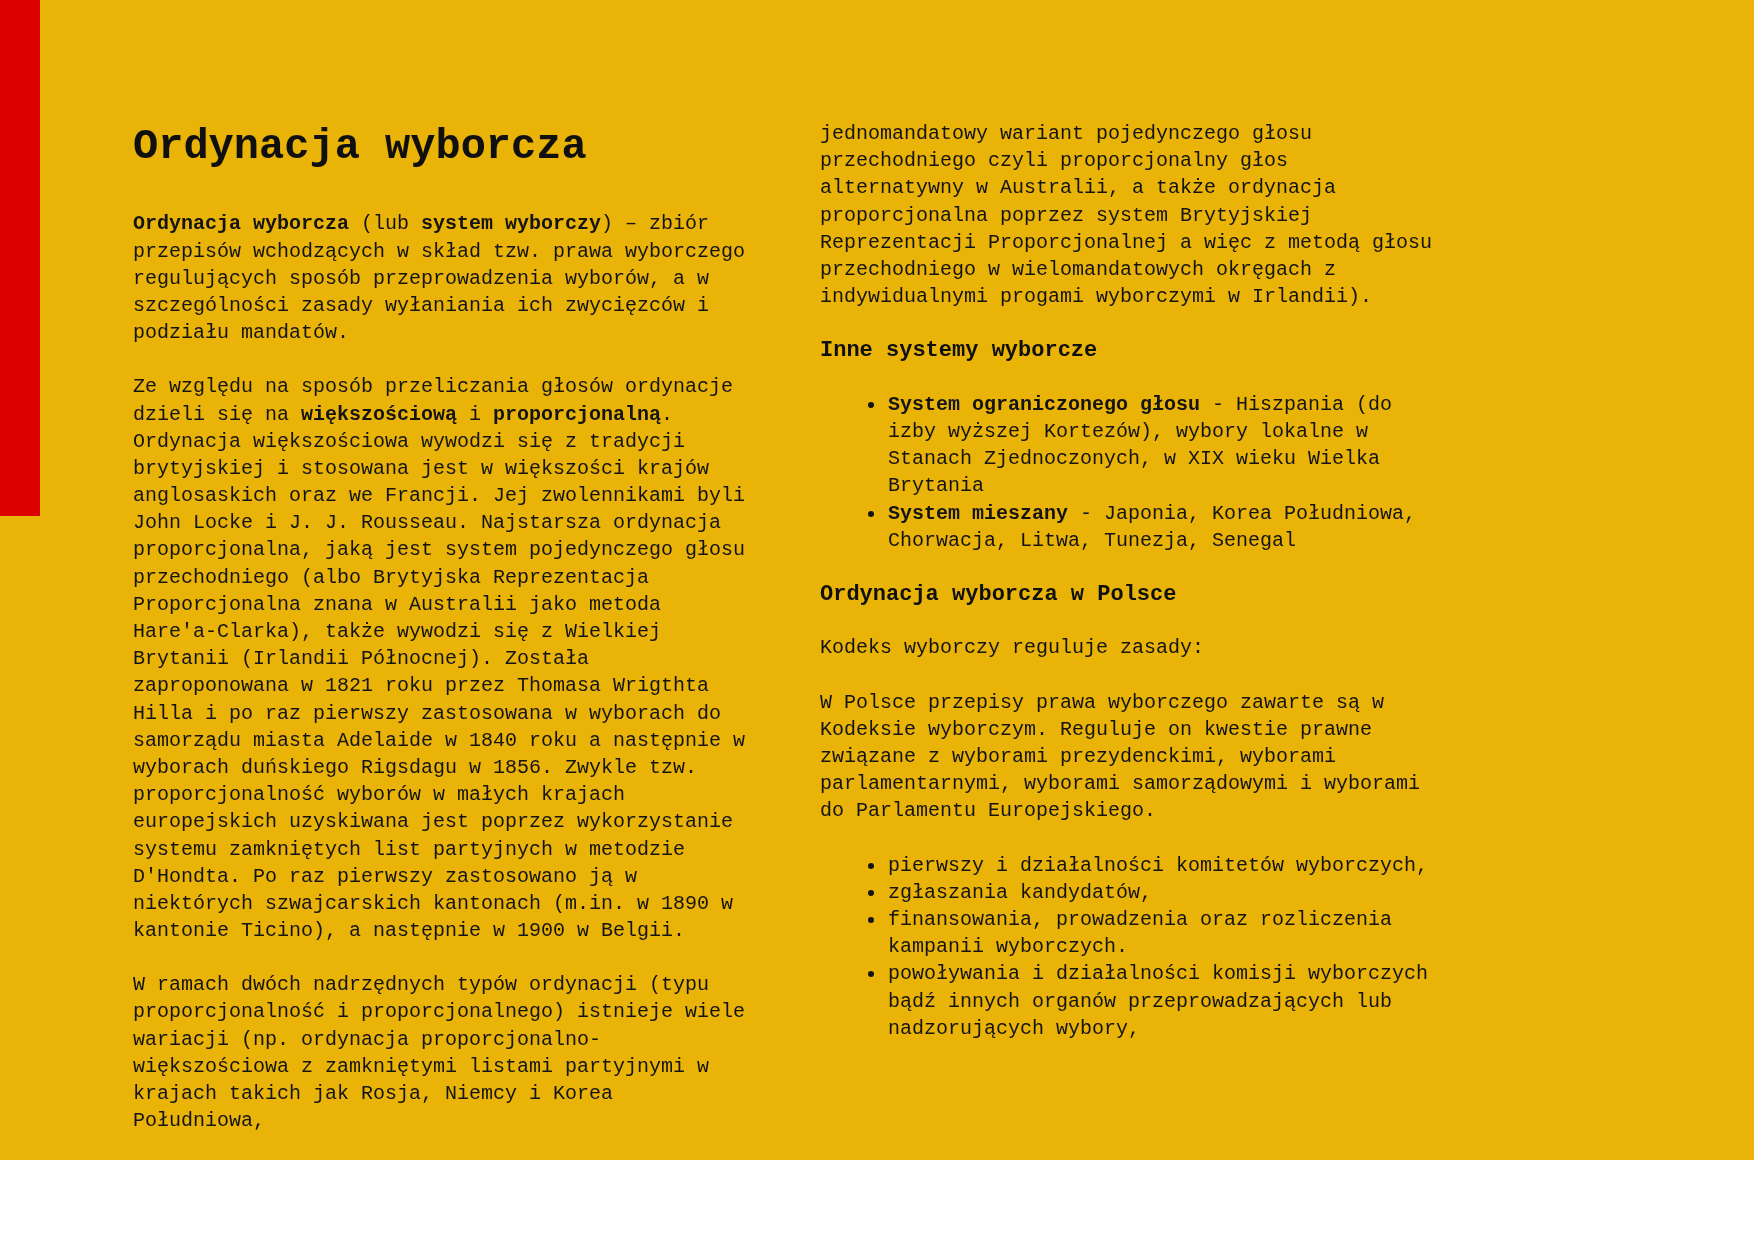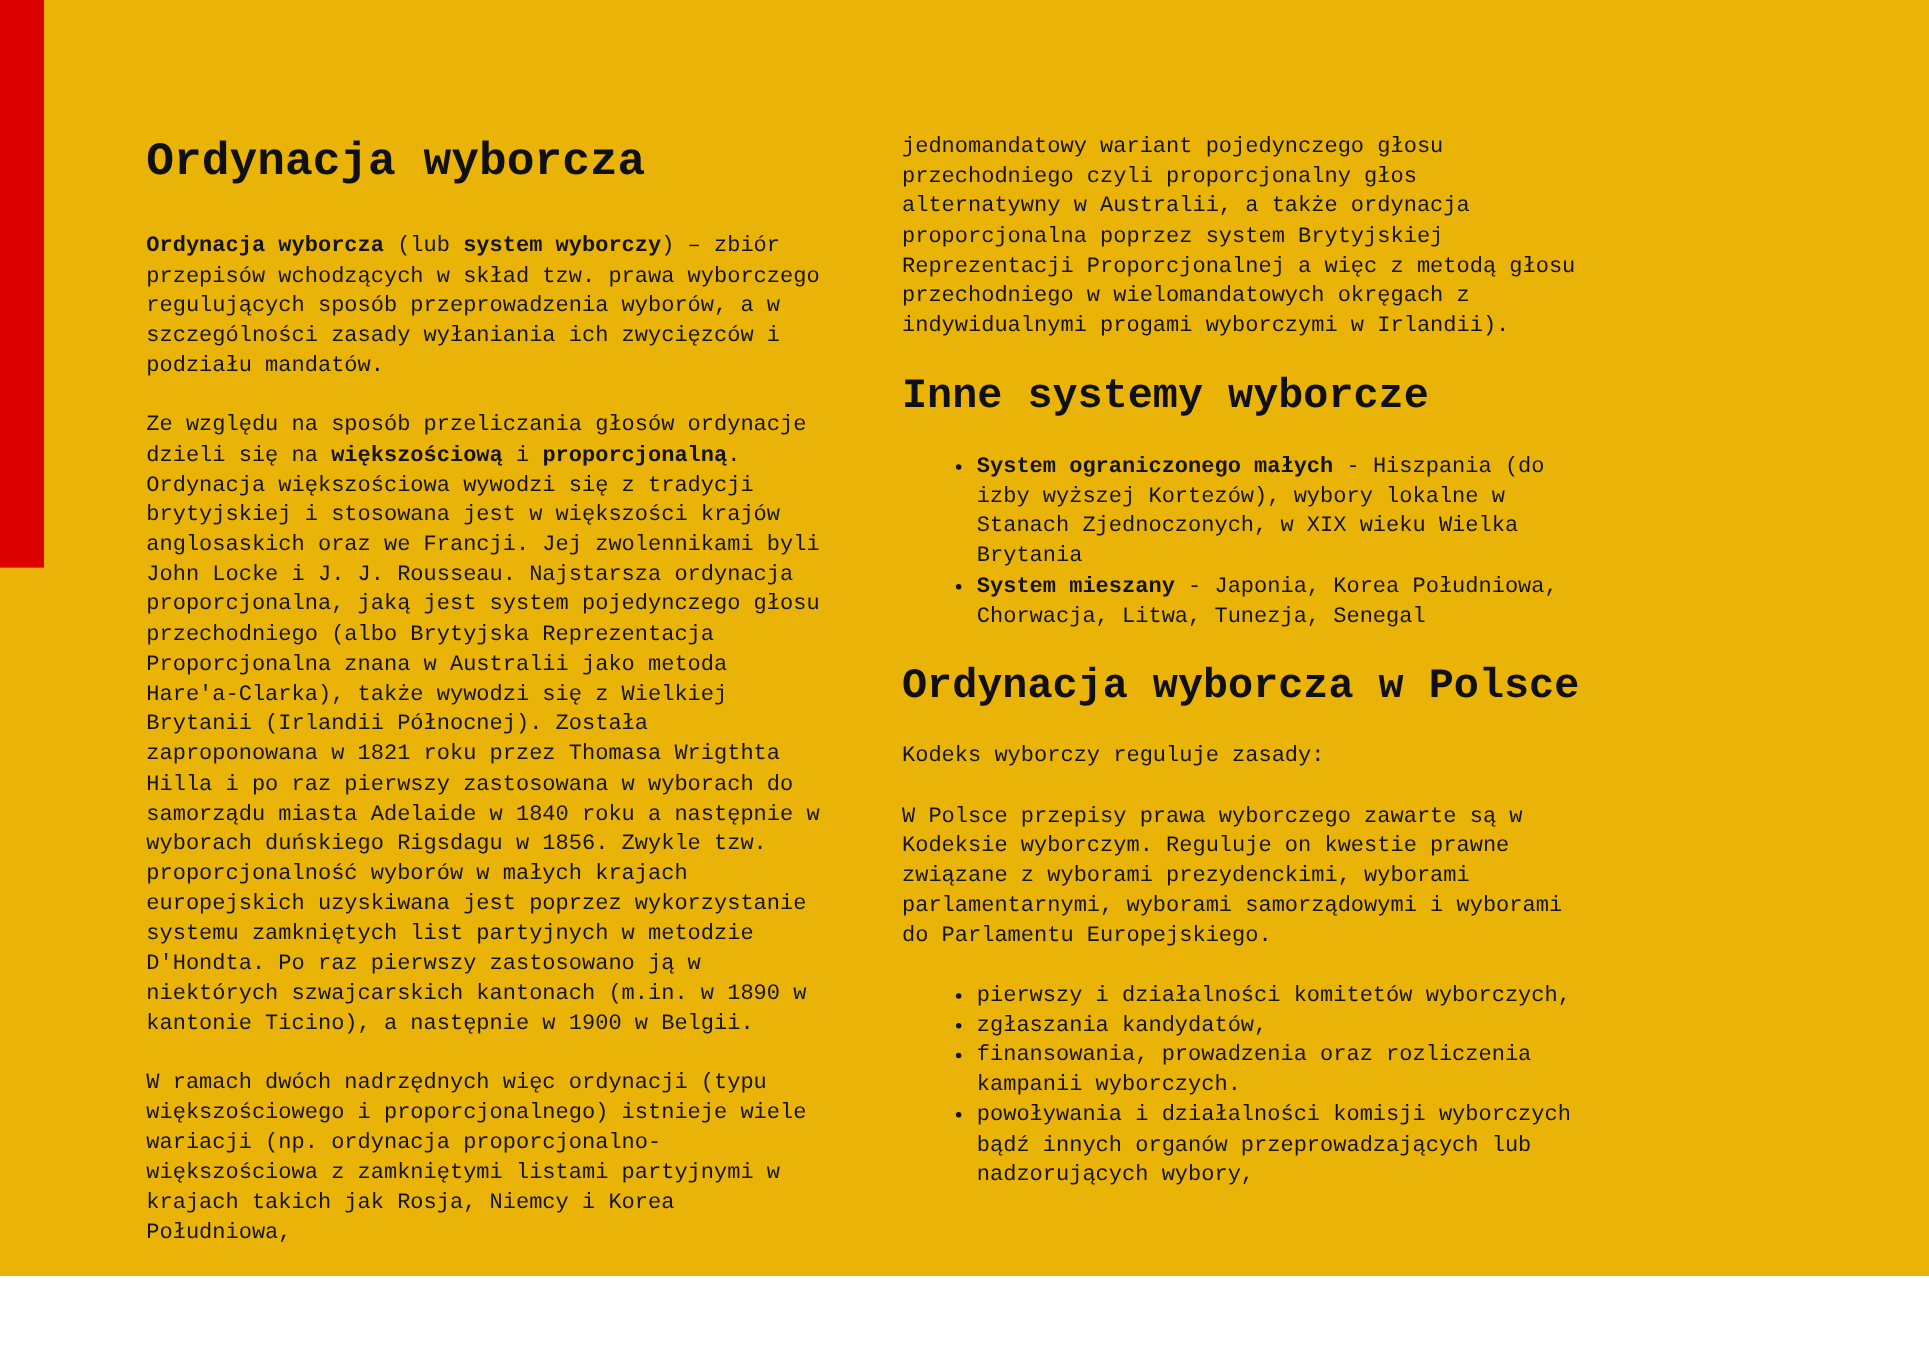--- a/index.html
+++ b/index.html
@@ -34,21 +34,21 @@
   .col-left  { left: 133px; width: 615px; top: 122px; }
   .col-right { left: 820px; width: 622px; top: 120px; }
   h1.article-title {
     font-size: 42px;
     line-height: 1.2;
     font-weight: bold;
     margin: 0 0 38px 0;
     color: #101010;
   }
   h2.section-heading {
-    font-size: 38px;
+    font-size: 22px;
     line-height: 1.25;
     font-weight: bold;
     margin: 24px 0 26px 0;
     color: #101010;
   }
   p.body-para {
     margin: 0 0 27px 0;
   }
   b { font-weight: bold; }
   ul.bullet-list {
@@ -73,30 +73,30 @@
   <div class="ribbon"></div>
 
   <div class="col col-left">
     <h1 class="article-title">Ordynacja wyborcza</h1>
 
     <p class="body-para"><b>Ordynacja wyborcza</b><span> (lub </span><b>system wyborczy</b><span>) – zbiór przepisów wchodzących w skład tzw. prawa wyborczego regulujących sposób przeprowadzenia wyborów, a w szczególności zasady wyłaniania ich zwycięzców i podziału mandatów.</span></p>
 
 
     <p class="body-para"><span>Ze względu na sposób przeliczania głosów ordynacje dzieli się na </span><b>większościową</b><span> i </span><b>proporcjonalną</b><span>. Ordynacja większościowa wywodzi się z tradycji brytyjskiej i stosowana jest w większości krajów anglosaskich oraz we Francji. Jej zwolennikami byli John Locke i J. J. Rousseau. Najstarsza ordynacja proporcjonalna, jaką jest system pojedynczego głosu przechodniego (albo Brytyjska Reprezentacja Proporcjonalna znana w Australii jako metoda Hare'a-Clarka), także wywodzi się z Wielkiej Brytanii (Irlandii Północnej). Została zaproponowana w 1821 roku przez Thomasa Wrigthta Hilla i po raz pierwszy zastosowana w wyborach do samorządu miasta Adelaide w 1840 roku a następnie w wyborach duńskiego Rigsdagu w 1856. Zwykle tzw. proporcjonalność wyborów w małych krajach europejskich uzyskiwana jest poprzez wykorzystanie systemu zamkniętych list partyjnych w metodzie D'Hondta. Po raz pierwszy zastosowano ją w niektórych szwajcarskich kantonach (m.in. w 1890 w kantonie Ticino), a następnie w 1900 w Belgii.</span></p>
 
-    <p class="body-para"><span>W ramach dwóch nadrzędnych więc ordynacji (typu większościowego i proporcjonalnego) istnieje wiele wariacji (np. ordynacja proporcjonalno-większościowa z zamkniętymi listami partyjnymi w krajach takich jak Rosja, Niemcy i Korea Południowa,</span></p>
+    <p class="body-para"><span>W ramach dwóch nadrzędnych typów ordynacji (typu proporcjonalność i proporcjonalnego) istnieje wiele wariacji (np. ordynacja proporcjonalno-większościowa z zamkniętymi listami partyjnymi w krajach takich jak Rosja, Niemcy i Korea Południowa,</span></p>
   </div>
 
   <div class="col col-right">
     <p class="body-para"><span>jednomandatowy wariant pojedynczego głosu przechodniego czyli proporcjonalny głos alternatywny w Australii, a także ordynacja proporcjonalna poprzez system Brytyjskiej Reprezentacji Proporcjonalnej a więc z metodą głosu przechodniego w wielomandatowych okręgach z indywidualnymi progami wyborczymi w Irlandii).</span></p>
 
     <h2 class="section-heading">Inne systemy wyborcze</h2>
 
     <ul class="bullet-list spaced">
-        <li><b>System ograniczonego małych</b><span> - Hiszpania (do izby wyższej Kortezów), wybory lokalne w Stanach Zjednoczonych, w XIX wieku Wielka Brytania</span></li>
+        <li><b>System ograniczonego głosu</b><span> - Hiszpania (do izby wyższej Kortezów), wybory lokalne w Stanach Zjednoczonych, w XIX wieku Wielka Brytania</span></li>
         <li><b>System mieszany</b><span> - Japonia, Korea Południowa, Chorwacja, Litwa, Tunezja, Senegal</span></li>
       </ul>
 
     <h2 class="section-heading">Ordynacja wyborcza w Polsce</h2>
 
     <p class="body-para"><span>Kodeks wyborczy reguluje zasady:</span></p>
 
     <p class="body-para"><span>W Polsce przepisy prawa wyborczego zawarte są w Kodeksie wyborczym. Reguluje on kwestie prawne związane z wyborami prezydenckimi, wyborami parlamentarnymi, wyborami samorządowymi i wyborami do Parlamentu Europejskiego.</span></p>
 
     <ul class="bullet-list tight">

